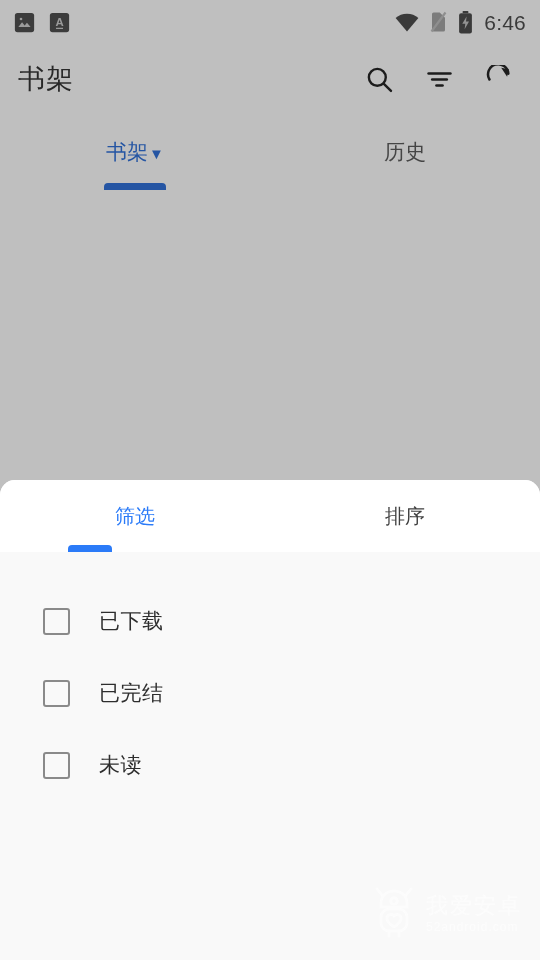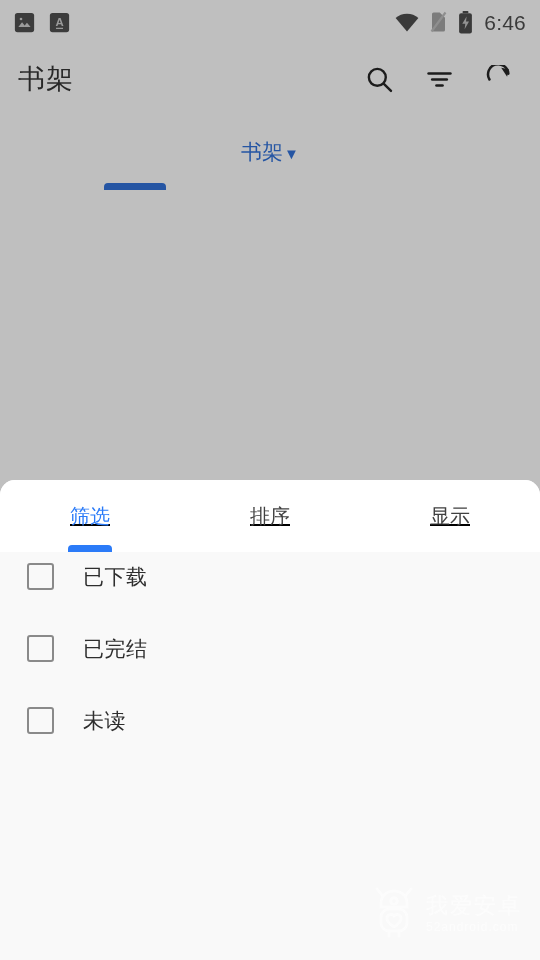--- a/index.html
+++ b/index.html
@@ -141,21 +141,20 @@
     display: flex;
     flex-direction: column;
   }
 
   #sheet-tabs {
     height: 72px;
     background: #ffffff;
     display: flex;
     position: relative;
     flex: 0 0 auto;
-    text-decoration: underline;
   }
   .sheet-tab {
     flex: 1;
     display: flex;
     align-items: center;
     justify-content: center;
     font-size: 20px;
     color: #404040;
     cursor: pointer;
   }
@@ -171,22 +170,22 @@
   }
 
   #filter-list {
     flex: 1 1 auto;
     padding-top: 11px;
     background: #f9f9f9;
   }
   .filter-row {
     height: 72px;
     display: flex;
-    align-items: flex-start;
-    padding-left: 27px;
+    align-items: flex-end;
+    padding-left: 43px;
     cursor: pointer;
   }
   .checkbox {
     width: 27px;
     height: 27px;
     border: 2px solid #8a8a8a;
     border-radius: 3px;
     background: transparent;
     flex: 0 0 auto;
   }
@@ -294,39 +293,39 @@
         </svg>
       </div>
     </div>
   </div>
 
   <div id="main-tabs">
     <div class="main-tab active">
       <span>书架</span>
         <span class="caret">▼</span>
     </div>
+    <div class="main-tab">
+      <span>历史</span>
+    </div>
     <div class="main-tab-indicator"></div>
   </div>
 
   <div id="content-area"></div>
 </div>
 
 <div id="scrim"></div>
 
 <div id="bottom-sheet">
 
   <div id="sheet-tabs">
     <div class="sheet-tab active">
       <span>筛选</span>
     </div>
     <div class="sheet-tab">
       <span>排序</span>
-    </div>
-    <div class="sheet-tab">
-      <span>显示</span>
     </div>
     <div id="sheet-tab-indicator"></div>
   </div>
 
   <div id="filter-list">
     <div class="filter-row">
       <div class="checkbox"></div>
       <div class="filter-label">已下载</div>
     </div>
     <div class="filter-row">

